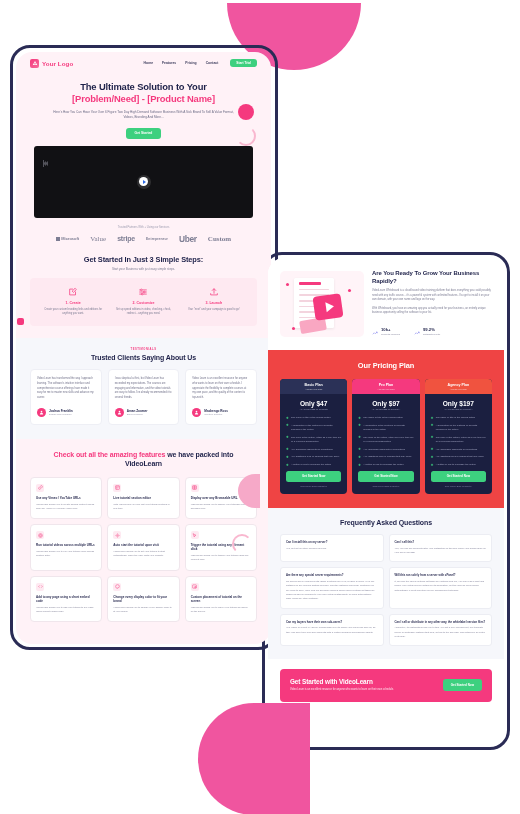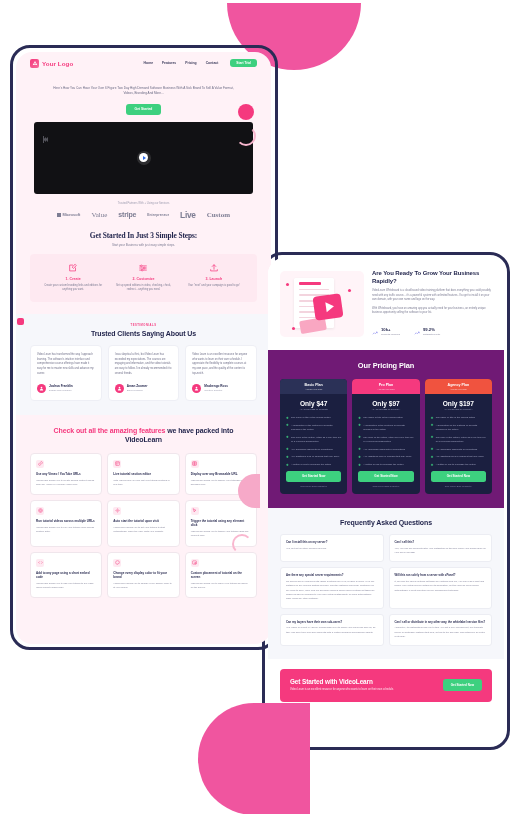--- a/index.html
+++ b/index.html
@@ -69,21 +69,21 @@
   .logos span { color:#7D7D93; }
   .lg-ms { font-size:4px; font-weight:600; display:flex; align-items:center; gap:1.4px;}
   .ms-sq { width:4px; height:4px; background:#7D7D93; }
   .lg-google { font-size:7px; font-family:"Liberation Serif", serif; color:#8A8AA0;}
   .lg-stripe { font-size:7px; font-weight:800; color:#5B5B74; letter-spacing:-.2px;}
   .lg-entre { font-size:3.3px; font-weight:600; color:#8A8AA0; letter-spacing:.1px;}
   .lg-uber { font-size:8.4px; font-weight:600; color:#6E6E86; letter-spacing:-.3px;}
   .lg-forbes { font-size:7px; font-family:"Liberation Serif", serif; font-weight:700; color:#6E6E86;}
 
   .steps-wrap { margin-top:11px; text-align:center; }
-  .steps-wrap h2 { font-size:7.4px; color:#1E2149; font-weight:700; letter-spacing:-.1px;font-family:Liberation Serif, serif;}
+  .steps-wrap h2 { font-size:7.4px; color:#1E2149; font-weight:700; letter-spacing:-.1px;}
   .steps-wrap .sub { font-size:3px; color:#7B7B92; margin-top:3px;}
   .steps-card { margin:7px 14px 0; background:#FEE9F1; border-radius:4px; padding:9px 8px 10px; display:flex; }
   .step { flex:1; text-align:center; padding:0 5px;}
   .step-ico { height:11px; display:flex; align-items:center; justify-content:center; }
   .step-ico svg { width:10px; height:10px; }
   .step-t { font-size:3.6px; font-weight:700; color:#F5397E; margin-top:3.5px;}
   .step-d { font-size:2.6px; color:#7B7B92; line-height:1.6; margin-top:2.5px;}
 
   .testi-band { margin-top:12px; background:#F6F7FB; padding:10px 0 14px; }
   .testi-tag { text-align:center; font-size:2.7px; font-weight:700; color:#F5397E; letter-spacing:.5px; }
@@ -121,21 +121,21 @@
   .promo-dot { position:absolute; border-radius:50%; background:#F5397E; }
   .promo-txt { flex:1; }
   .promo-txt h3 { font-size:6px; color:#1E2149; font-weight:700; line-height:1.35; letter-spacing:-.1px;}
   .promo-txt p { font-size:2.6px; color:#7B7B92; line-height:1.75; margin-top:4px;}
   .promo-stats { display:flex; gap:14px; margin-top:6px; }
   .stat { display:flex; align-items:center; gap:3px; }
   .stat-ico svg { width:6px; height:6px; }
   .stat-v { font-size:4.2px; font-weight:700; color:#1E2149;}
   .stat-l { font-size:2.3px; color:#8D8DA3; margin-top:.5px;}
 
-  .pricing { background:#701a75; padding: 11px 0 14px; }
+  .pricing { background:#ef4444; padding: 11px 0 14px; }
   .pricing h2 { text-align:center; color:#fff; font-size:7.4px; font-weight:700; letter-spacing:-.1px;}
   .price-grid { display:flex; gap:5px; padding: 0 12px; margin-top:9px; }
   .price-card { flex:1; background:#1B1F40; border-radius:4px; overflow:hidden; padding-bottom:7px; }
   .price-head { padding:4px 0 4px; text-align:center; }
   .price-head.basic { background:#2B3157; }
   .price-head.pro { background:#F5397E; }
   .price-head.agency { background:#F0533F; }
   .price-name { font-size:3.6px; font-weight:700; color:#fff; }
   .price-sub { font-size:2.2px; color:rgba(255,255,255,.7); margin-top:1px;}
   .price-amt { text-align:center; font-size:6.6px; font-weight:700; color:#fff; margin-top:6px; }
@@ -186,20 +186,24 @@
       <div class="nav-links">
         <span>Home</span>
         <span>Features</span>
         <span>Pricing</span>
         <span>Contact</span>
       </div>
       <button class="nav-cta">Start Trial</button>
     </div>
 
     <div class="hero">
+      <h1>
+        <span>The Ultimate Solution to Your</span>
+        <span class="accent">[Problem/Need] - [Product Name]</span>
+      </h1>
       <p>Here's How You Can Have Your Own 6 Figure Two Day High Demand Software Business With A Sick Brand To Sell A Value Format, Videos, Branding And More...</p>
       <button class="hero-btn">Get Started</button>
     </div>
 
     <div class="video-box">
       <span class="video-logo">
         <svg viewBox="0 0 24 24" fill="#8a8a95">
             <path d="M3 3h3v8l6-5v5l6-5v15l-6-5v5l-6-5v8H3z"></path>
           </svg>
       </span>
@@ -212,21 +216,21 @@
 
     <div class="trusted-label">Trusted Partners With + Using our Services</div>
     <div class="logos">
       <span class="lg-ms">
           <i class="ms-sq"></i>
           <span>Microsoft</span>
         </span>
       <span class="lg-google">Value</span>
       <span class="lg-stripe">stripe</span>
       <span class="lg-entre">Entrepreneur</span>
-      <span class="lg-uber">Live</span>
+      <span class="lg-uber">Uber</span>
       <span class="lg-forbes">Custom</span>
     </div>
 
     <div class="steps-wrap">
       <h2>Get Started In Just 3 Simple Steps:</h2>
       <div class="sub">Start your Business with just easy simple steps.</div>
       <div class="steps-card">
         <div class="step">
           <span class="step-ico">
             <svg viewBox="0 0 24 24" fill="none" stroke="#F5397E" stroke-width="1.8">

